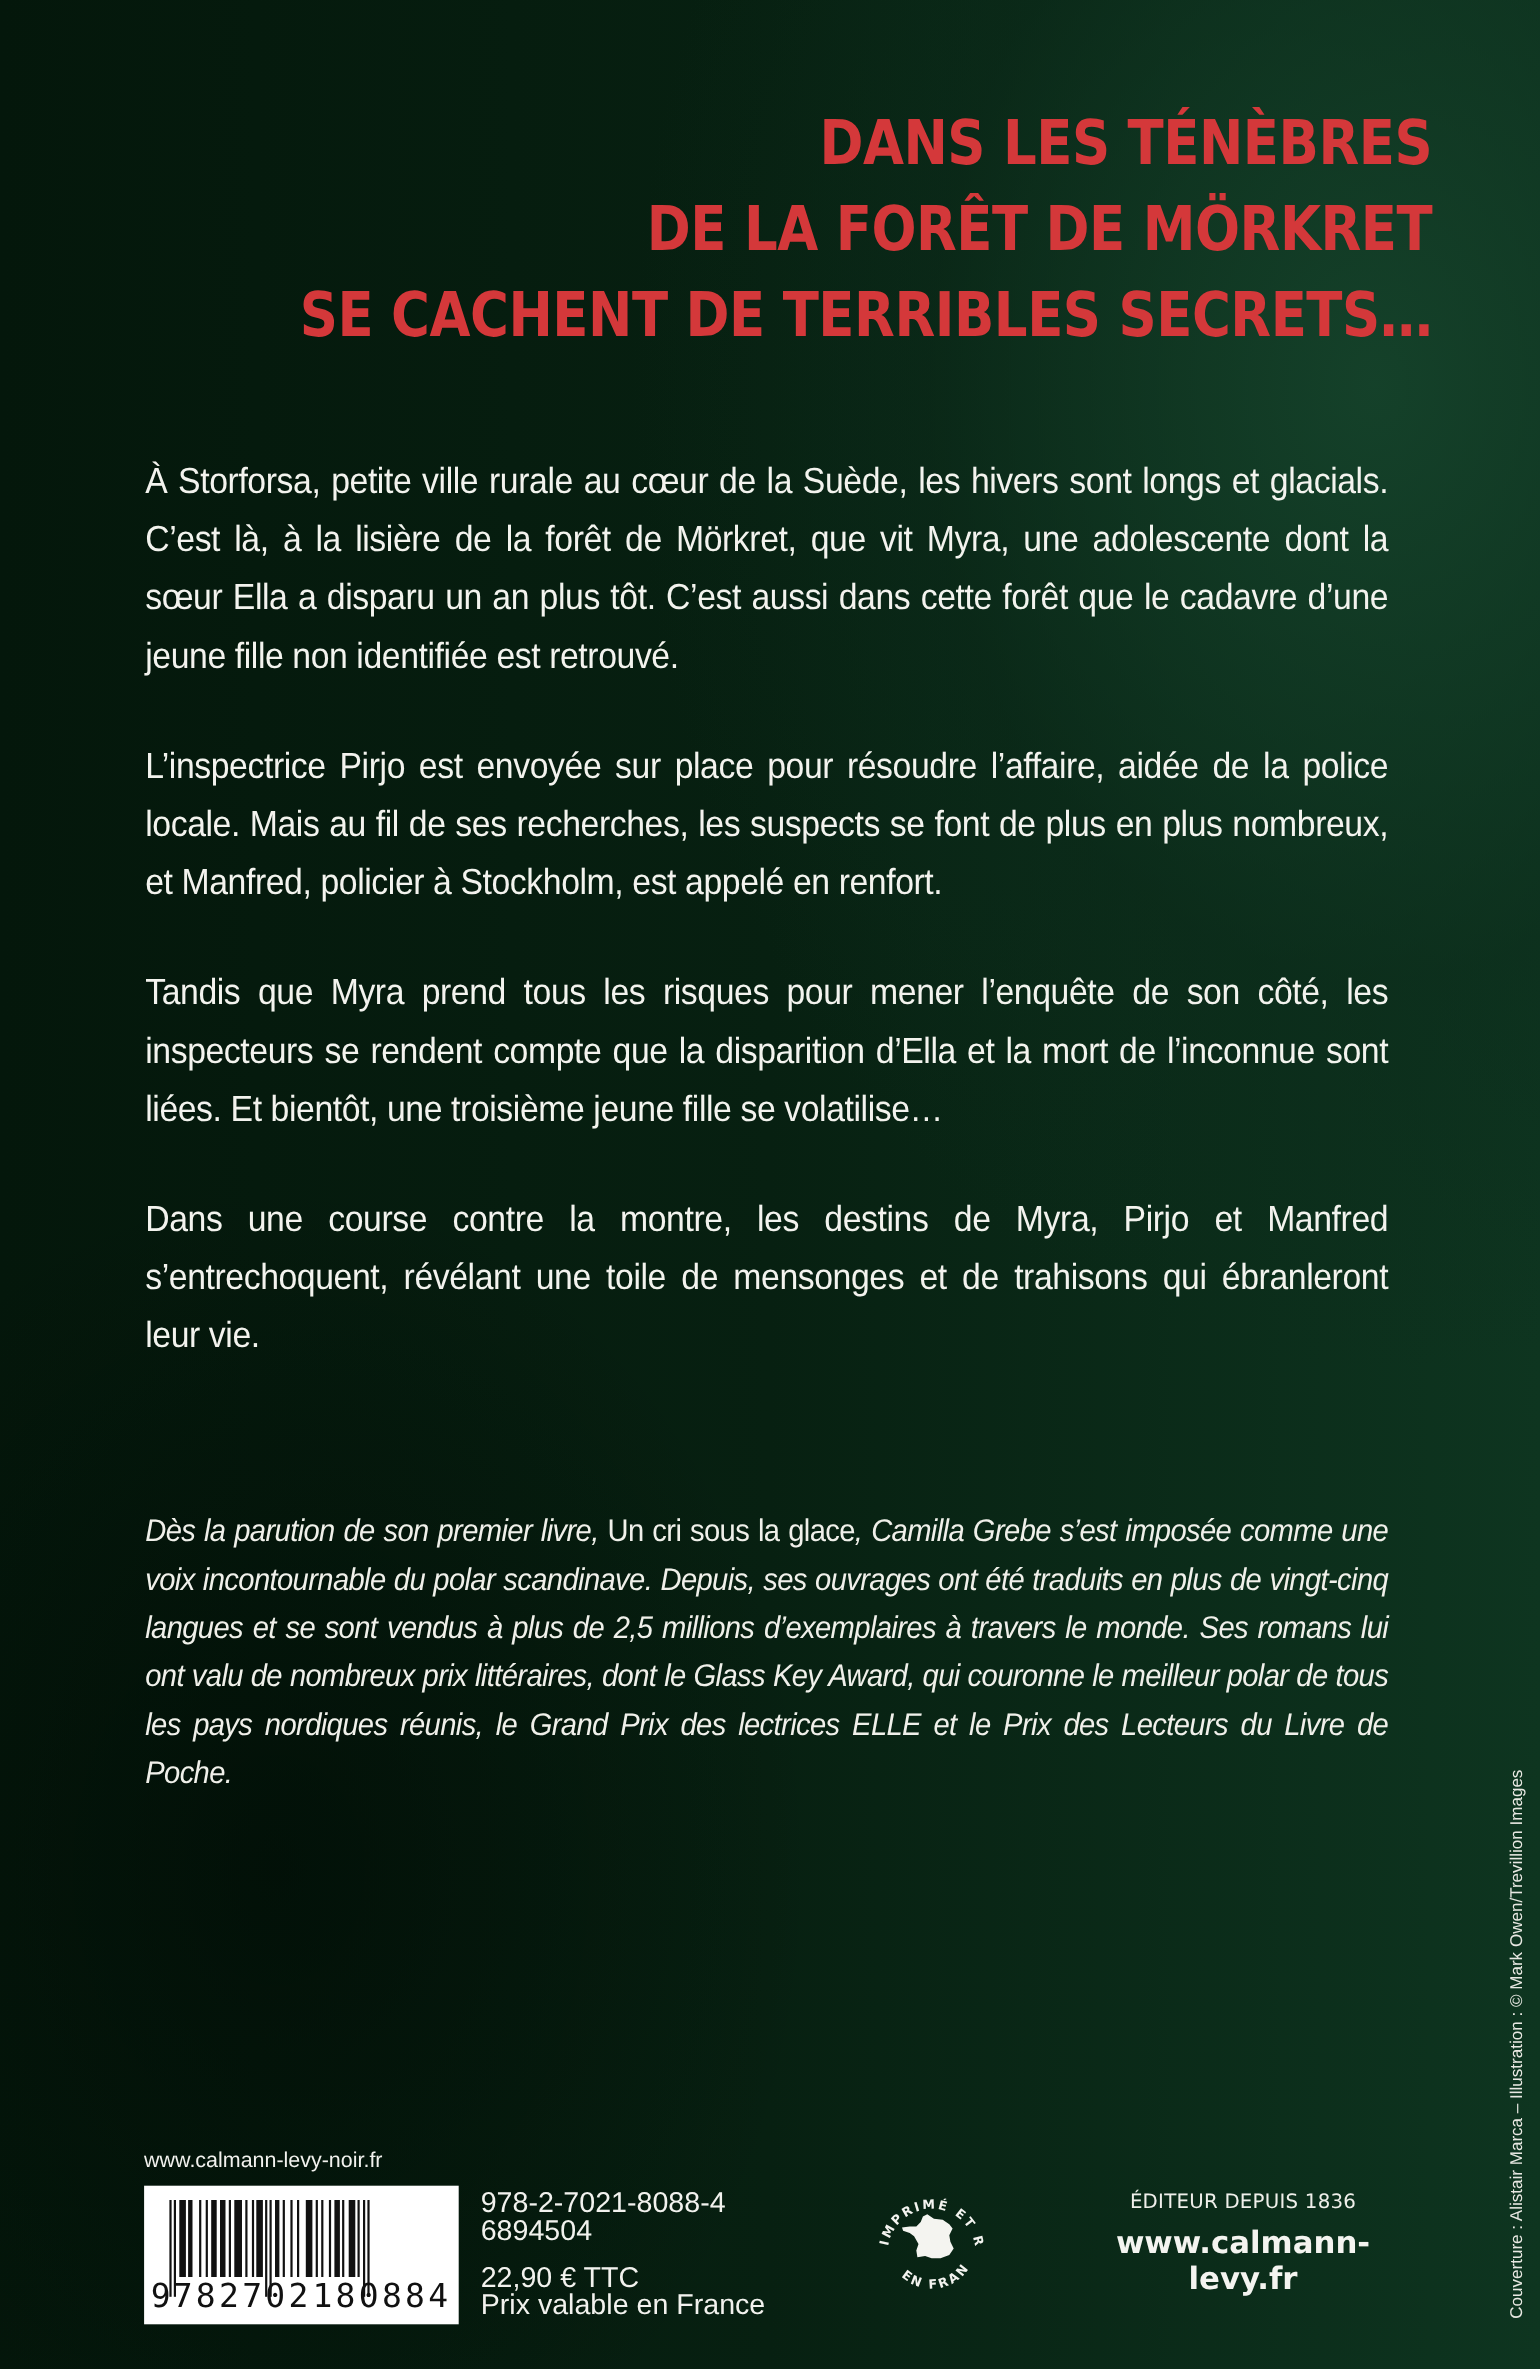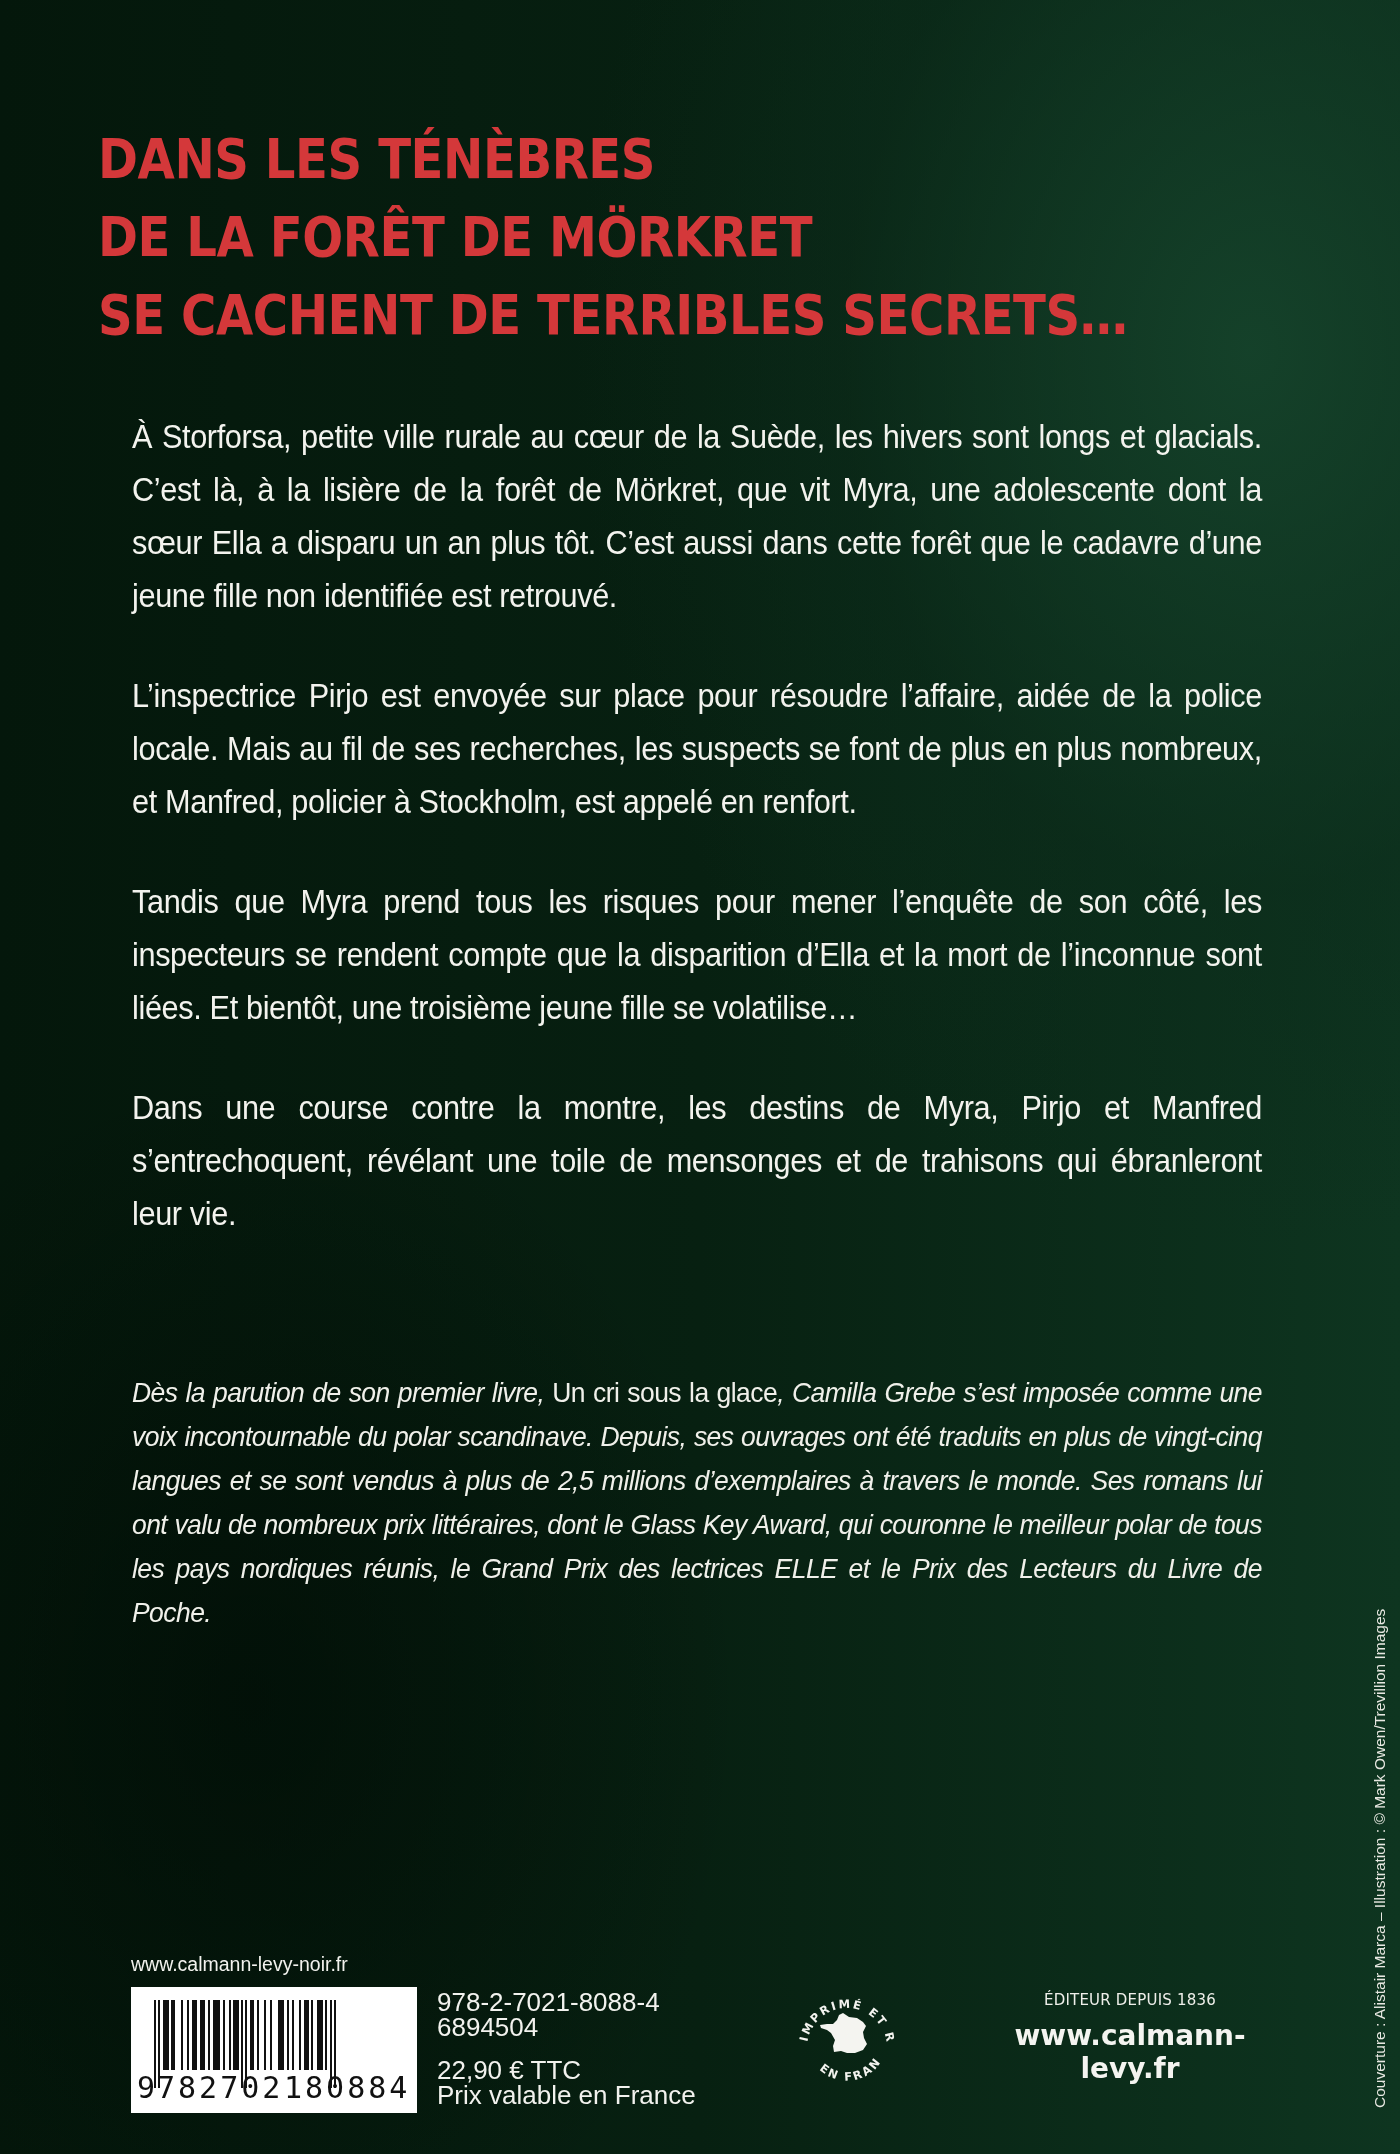--- a/index.html
+++ b/index.html
@@ -27,22 +27,21 @@
     width: 1400px;
     height: 2154px;
   }
 
   
   .headline {
     position: absolute;
     left: 0;
     top: 92px;
     width: 1400px;
-    text-align: left;
-    margin-top: 28px;
+    text-align: right;
   }
   .headline-line {
     display: block;
     color: #d4383a;
     font-family: "DejaVu Sans", sans-serif;
     font-weight: bold;
     font-size: 56px;
     line-height: 78px;
     letter-spacing: -0.5px;
     transform: scaleX(0.86);
@@ -210,21 +209,21 @@
     font-family: "DejaVu Sans", sans-serif;
     font-size: 24px;
     line-height: 26px;
     letter-spacing: 15px;
     padding-left: 15px;
     box-sizing: border-box;
   }
   .pub-tagline {
     margin-top: 8px;
     font-family: "DejaVu Sans", sans-serif;
-    font-size: 15px;
+    font-size: 18px;
     color: #efefea;
     letter-spacing: 0.2px;
   }
   .pub-site {
     margin-top: 10px;
     font-family: "DejaVu Sans", sans-serif;
     font-weight: bold;
     font-size: 28px;
     color: #f4f4f0;
   }

